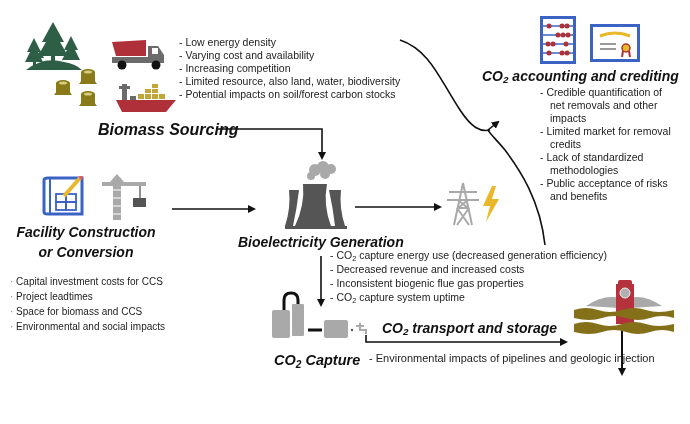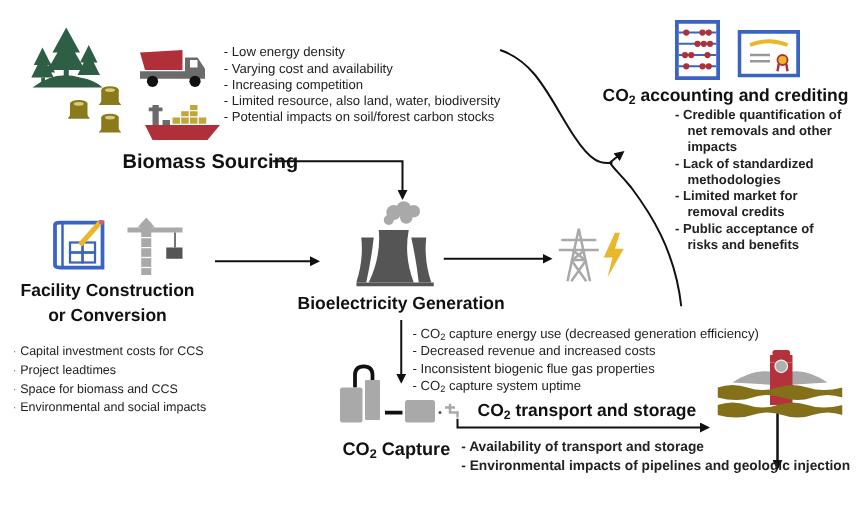--- a/index.html
+++ b/index.html
@@ -1,24 +1,24 @@
 <!DOCTYPE html>
 <html><head>
 <meta charset="utf-8">
 <style>
   html, body { margin: 0; padding: 0; background: #ffffff; }
   body { width: 690px; height: 424px; position: relative; overflow: hidden;
          font-family: "Liberation Sans", "DejaVu Sans", sans-serif; color: #222; }
   .abs { position: absolute; }
-  .title { font-weight: bold; font-size: 14px; color: #111; white-space: nowrap; }
+  .title { font-weight: bold; font-size: 14px; color: #111; white-space: nowrap; font-style: italic; }
   .list { margin: 0; padding: 0; list-style: none; font-size: 10.5px; line-height: 13px; color: #222; }
   .list li { white-space: nowrap; }
   .list.dash li::before { content: "- "; }
   .list.dot li::before { content: "· "; color: #888; }
-  .list.wrap li { white-space: normal; padding-left: 10px; text-indent: -10px; font-weight: bold; }
+  .list.wrap li { white-space: normal; padding-left: 10px; text-indent: -10px; }
   svg.overlay { position: absolute; left: 0; top: 0; }
   sub { font-size: 0.7em; vertical-align: -0.25em; line-height: 0; }
 </style>
 </head>
 <body>
 
 <svg class="overlay" width="690" height="424" viewBox="0 0 690 424">
   <defs>
     <marker id="ah" markerWidth="8" markerHeight="8" refX="6" refY="4" orient="auto" markerUnits="userSpaceOnUse">
       <path d="M0,0 L8,4 L0,8 Z" fill="#111"></path>
@@ -135,22 +135,22 @@
   <path d="M10,12 Q25,6 40,12" fill="none" stroke="#e8b82a" stroke-width="3"></path>
   <line x1="10" y1="20" x2="26" y2="20" stroke="#999" stroke-width="2"></line>
   <line x1="10" y1="25" x2="26" y2="25" stroke="#999" stroke-width="2"></line>
   <circle cx="36" cy="24" r="4" fill="#e8b82a" stroke="#b0303a" stroke-width="1.5"></circle>
   <path d="M33,27 L32,33 M39,27 L40,33" stroke="#b0303a" stroke-width="2"></path>
 </svg>
 
 <div class="abs title" style="left:482px;top:68px"><span>CO</span><sub>2</sub><span> accounting and crediting</span></div>
 <ul class="abs list dash wrap" style="left:540px;top:86px;width:135px">
   <li>Credible quantification of net removals and other impacts</li>
+  <li>Limited market for removal credits</li>
   <li>Lack of standardized methodologies</li>
-  <li>Limited market for removal credits</li>
   <li>Public acceptance of risks and benefits</li>
 </ul>
 
 <svg class="abs" style="left:42px;top:176px" width="44" height="42" viewBox="0 0 44 42">
   <path d="M2,4 Q2,2 6,2 L40,2 L40,38 L6,38 Q2,38 2,36 Z" fill="#fff" stroke="#3b63c4" stroke-width="3"></path>
   <line x1="8" y1="2" x2="8" y2="38" stroke="#3b63c4" stroke-width="2"></line>
   <g fill="none" stroke="#3b63c4" stroke-width="1.8">
       <rect x="14" y="18" width="10" height="8"></rect>
       <rect x="24" y="18" width="10" height="8"></rect>
       <rect x="14" y="26" width="10" height="8"></rect>
@@ -206,42 +206,41 @@
       <line x1="1" y1="18" x2="33" y2="18"></line>
     <line x1="12" y1="26" x2="22" y2="26"></line>
     <path d="M11,26 L23,43 M23,26 L11,43 M12,18 L22,26 M22,18 L12,26"></path>
   </g>
 </svg>
 <svg class="abs" style="left:482px;top:186px" width="18" height="36" viewBox="0 0 18 36">
   <polygon points="10,0 1,20 8,20 4,36 17,13 10,13 14,0" fill="#e8b82a"></polygon>
 </svg>
 
 <div class="abs title" style="left:238px;top:234px;font-size:14px">Bioelectricity Generation</div>
-<ul class="abs list dash" style="left:330px;top:260px;line-height:14px">
+<ul class="abs list dash" style="left:330px;top:248px;line-height:14px">
   <li><span>CO</span><sub>2</sub><span> capture energy use (decreased generation efficiency)</span></li>
   <li><span>Decreased revenue and increased costs</span></li>
   <li><span>Inconsistent biogenic flue gas properties</span></li>
   <li><span>CO</span><sub>2</sub><span> capture system uptime</span></li>
 </ul>
 
 <svg class="abs" style="left:270px;top:290px" width="100" height="52" viewBox="0 0 100 52">
   <path d="M14,20 L14,10 Q14,3 21,3 Q28,3 28,10 L28,14" fill="none" stroke="#111" stroke-width="3"></path>
   <rect x="2" y="20" width="18" height="28" rx="2" fill="#a9a9a9"></rect>
   <rect x="22" y="14" width="12" height="32" rx="1" fill="#a9a9a9"></rect>
   <line x1="38" y1="40" x2="52" y2="40" stroke="#111" stroke-width="3"></line>
   <rect x="54" y="30" width="24" height="18" rx="2" fill="#a9a9a9"></rect>
   <circle cx="82" cy="40" r="1.2" fill="#555"></circle>
   <path d="M86,36 L94,36 M90,33 L90,40 L96,40 L96,44" fill="none" stroke="#a9a9a9" stroke-width="2"></path>
 </svg>
 
 <div class="abs title" style="left:274px;top:352px;font-size:14.5px"><span>CO</span><sub>2</sub><span> Capture</span></div>
 
 <div class="abs title" style="left:382px;top:320px;font-size:14px"><span>CO</span><sub>2</sub><span> transport and storage</span></div>
 <ul class="abs list dash wrap" style="left:369px;top:351px;width:320px;line-height:15px;font-size:11px">
-  <li>Availability of transport and storage</li>
   <li>Environmental impacts of pipelines and geologic injection</li>
 </ul>
 
 <svg class="abs" style="left:574px;top:280px" width="100" height="56" viewBox="0 0 100 56">
   <path d="M12,26 Q30,14 46,18 L46,28 Z" fill="#a9a9a9"></path>
   <path d="M88,26 Q70,14 56,18 L56,28 Z" fill="#a9a9a9"></path>
   <rect x="42" y="4" width="18" height="6" fill="#b3323b"></rect>
   <rect x="44" y="0" width="14" height="6" rx="2" fill="#b3323b"></rect>
   <rect x="42" y="10" width="18" height="34" fill="#b3323b"></rect>
   <circle cx="51" cy="13" r="5" fill="#b0b0b0" stroke="#eee" stroke-width="1"></circle>

